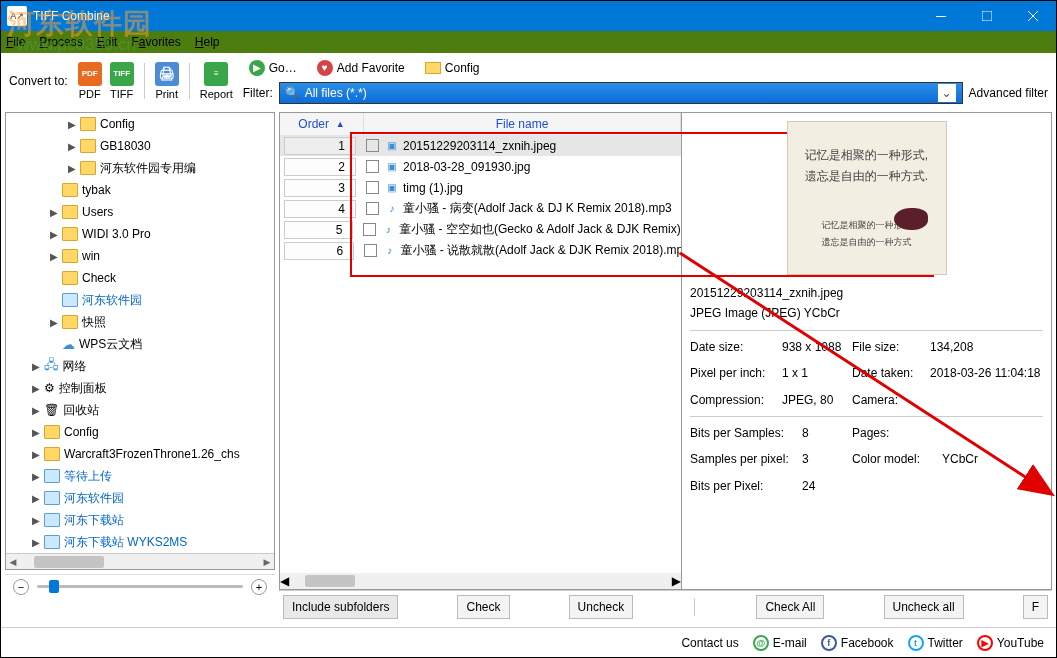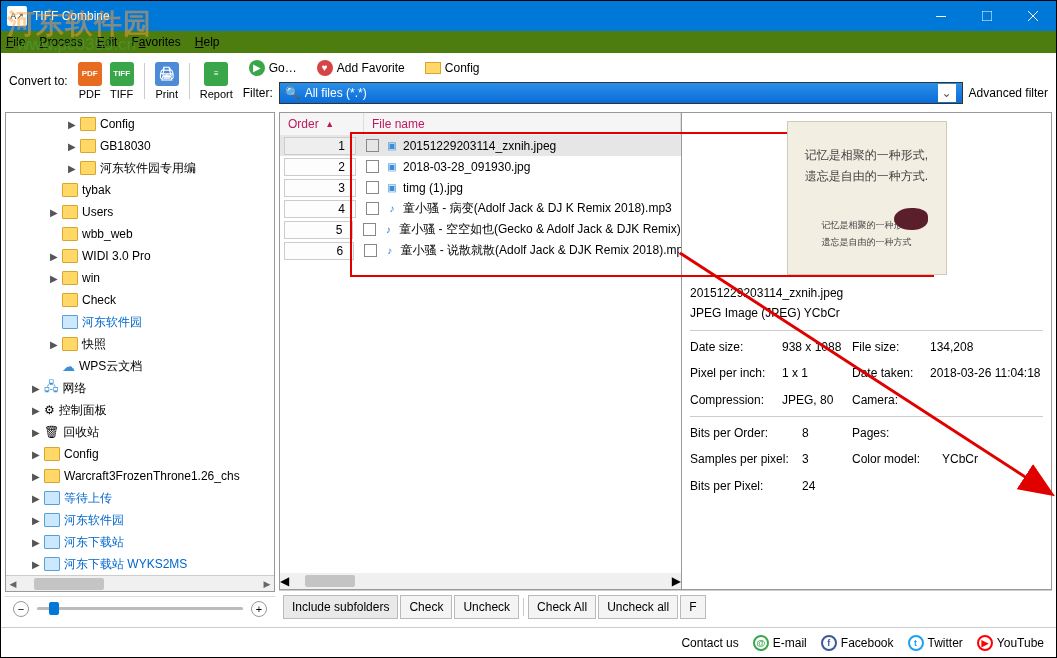--- a/index.html
+++ b/index.html
@@ -42,32 +42,32 @@
 .hscroll .bar { height: 12px; background: #c4c4c4; margin: 0 14px; width: 70px; border-radius: 2px; }
 .hscroll .ar { width: 14px; text-align: center; color: #666; font-size: 9px; }
 .zoom-bar { height: 24px; display: flex; align-items: center; gap: 8px; padding: 0 8px; border-top: 1px solid #ddd; margin: 0 4px; }
 .zoom-bar .zb { width: 16px; height: 16px; border: 1px solid #999; border-radius: 50%; display: flex; align-items: center; justify-content: center; font-size: 11px; }
 .zoom-bar .track { flex: 1; height: 3px; background: #bbb; border-radius: 2px; position: relative; }
 .zoom-bar .thumb { position: absolute; left: 12px; top: -5px; width: 10px; height: 13px; background: #0078d7; border-radius: 2px; }
 .center { flex: 1; display: flex; flex-direction: column; margin: 4px 4px 4px 0; min-width: 0; }
 .file-area { flex: 1; border: 1px solid #999; display: flex; position: relative; min-height: 0; }
 .file-list { flex: 1; display: flex; flex-direction: column; min-width: 0; }
 .list-head { height: 22px; display: flex; background: #f5f5f5; }
-.list-head .col { border-right: 1px solid #ddd; padding: 3px 8px; font-size: 12px; color: #be185d; display: flex; align-items: center; }
+.list-head .col { border-right: 1px solid #ddd; padding: 3px 8px; font-size: 12px; color: #1d4ed8; display: flex; align-items: center; justify-content: center; }
 .list-body { flex: 1; position: relative; }
 .red-box { position: absolute; left: 70px; top: -3px; width: 584px; height: 145px; border: 2px solid #e10000; pointer-events: none; }
 .frow { height: 21px; display: flex; align-items: center; }
 .frow.sel { background: #e6e6e6; }
 .frow .ord { width: 72px; text-align: right; padding-right: 10px; border: 1px solid #ccc; margin: 0 4px; height: 18px; line-height: 16px; background: #fdfdfd; }
 .frow.sel .ord { background: #eee; }
 .frow .chk { width: 13px; height: 13px; border: 1px solid #888; margin: 0 6px; }
 .frow .fico { width: 14px; height: 14px; margin-right: 4px; display: flex; align-items: center; justify-content: center; font-size: 10px; }
 .frow .fname { font-size: 12px; white-space: nowrap; overflow: hidden; }
 .list-hscroll { height: 16px; background: #f0f0f0; display: flex; align-items: center; }
-.bottom-actions { display: flex; gap: 2px; align-items: center; padding: 4px; border-top: 1px solid #ccc; }
+.bottom-actions { display: flex; gap: 10px; align-items: center; padding: 4px; border-top: 1px solid #ccc; justify-content: space-between; }
 .bottom-actions .bact { padding: 4px 8px; border: 1px solid #bbb; background: #f4f4f4; font-size: 12px; }
 .bottom-actions .bact.first { background: #e9e9e9; }
 .bottom-actions .vline { width: 1px; height: 18px; background: #ccc; margin: 0 2px; }
 .preview { width: 370px; border-left: 1px solid #999; display: flex; flex-direction: column; padding: 8px; }
 .prev-img { width: 160px; height: 154px; border: 1px solid #d2caba; background: #f3eee2; margin: 0 auto 8px; display: flex; flex-direction: column; align-items: center; justify-content: center; font-family: cursive; color: #444; font-size: 11px; position: relative; }
 .prev-img .line { margin: 2px 0; }
 .prev-img .blob { width: 34px; height: 22px; background: #5a1f2b; border-radius: 50% 40% 45% 50%; position: absolute; right: 18px; bottom: 44px; }
 .meta { font-size: 12px; line-height: 1.7; }
 .meta hr { border: none; border-top: 1px solid #ccc; margin: 6px 0; }
 .meta-grid { display: grid; grid-template-columns: 92px 70px 78px auto; row-gap: 6px; font-size: 12px; }
@@ -187,25 +187,20 @@
             <span class="arrow"></span>
             <span class="fold "></span>
             <span class="txt">tybak</span>
           </div>
           <div class="tree-item ind2">
             <span class="arrow">▶</span>
             <span class="fold "></span>
             <span class="txt">Users</span>
           </div>
           <div class="tree-item ind2">
-            <span class="arrow"></span>
-            <span class="fold "></span>
-            <span class="txt">wbb_web</span>
-          </div>
-          <div class="tree-item ind2">
             <span class="arrow">▶</span>
             <span class="fold "></span>
             <span class="txt">WIDI 3.0 Pro</span>
           </div>
           <div class="tree-item ind2">
             <span class="arrow">▶</span>
             <span class="fold "></span>
             <span class="txt">win</span>
           </div>
           <div class="tree-item ind2">
@@ -364,21 +359,21 @@
               <span>1 x 1</span>
             <span>Date taken:</span>
               <span>2018-03-26 11:04:18</span>
             <span>Compression:</span>
               <span>JPEG, 80</span>
             <span>Camera:</span>
               <span></span>
           </div>
           <hr>
           <div class="meta-grid2">
-            <span>Bits per Order:</span>
+            <span>Bits per Samples:</span>
               <span>8</span>
             <span>Pages:</span>
               <span></span>
             <span>Samples per pixel:</span>
               <span>3</span>
             <span>Color model:</span>
               <span>YCbCr</span>
             <span>Bits per Pixel:</span>
               <span>24</span>
             <span></span>

